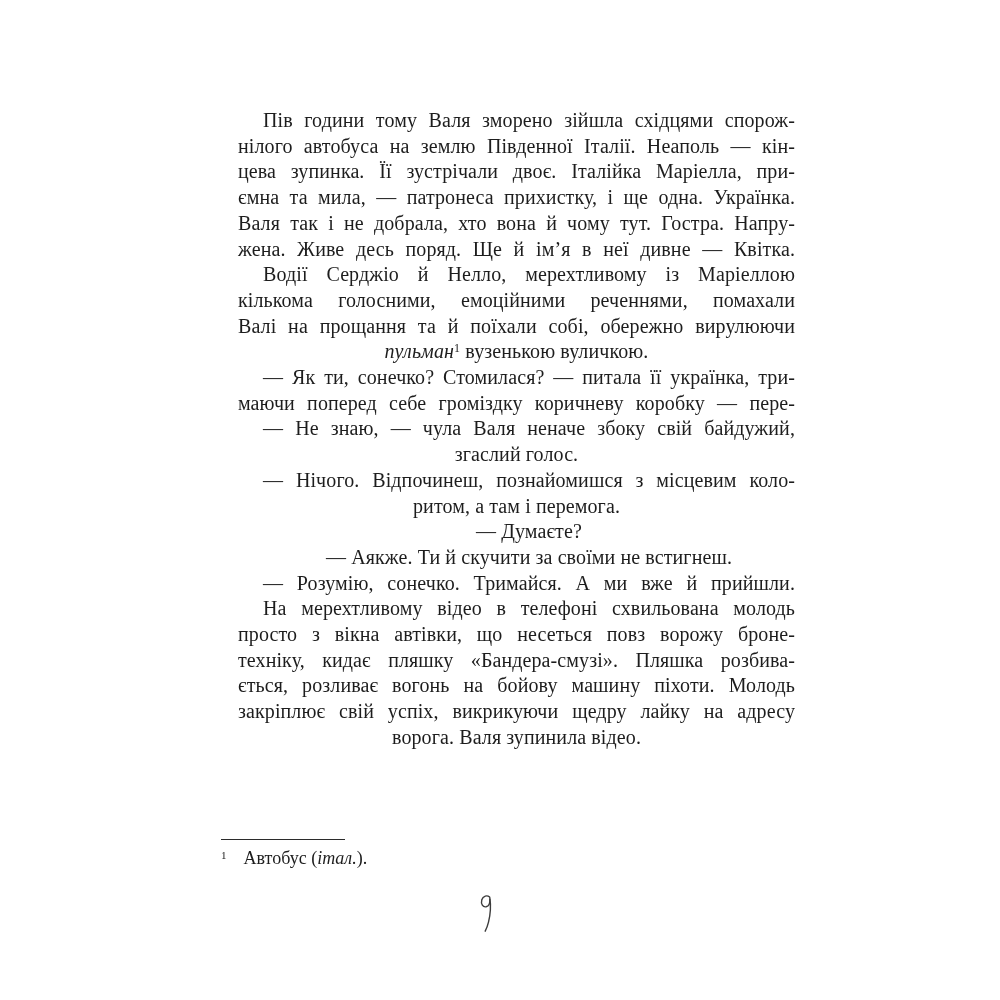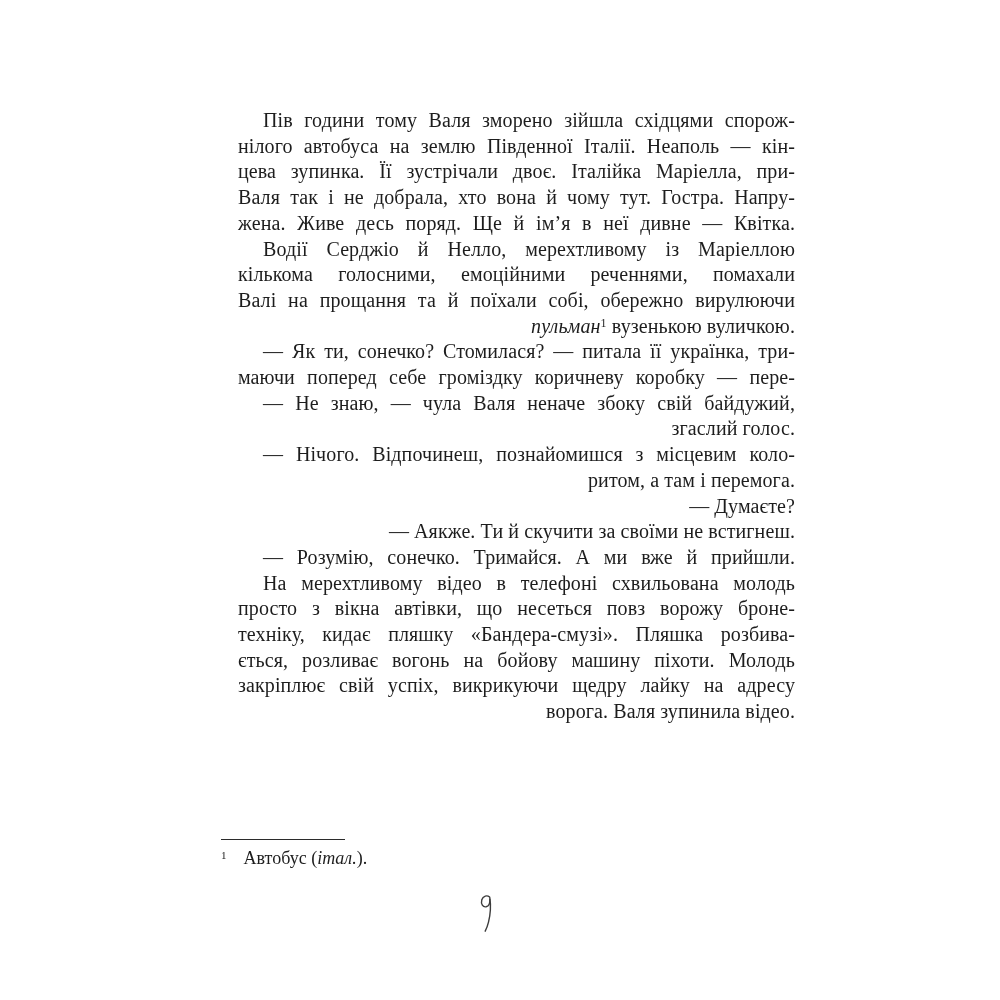--- a/index.html
+++ b/index.html
@@ -20,21 +20,21 @@
     position: absolute;
     left: 210px;
     top: 108px;
     width: 557px;
     margin-left: 28px;
   }
   .para { margin: 0; padding: 0; }
   .line {
     font-size: 20px;
     line-height: 25.7px;
-    text-align: right;
+    text-align: center;
     letter-spacing: 0.1px;
   }
   .line.j {
     text-align: justify;
     text-align-last: justify;
     -moz-text-align-last: justify;
   }
   .line.indent { text-indent: 25px; }
   .it { font-style: italic; }
   .line sup {
@@ -83,20 +83,21 @@
 </head>
 <body style="--bg: #ffffff; --fg: #1d1d1d; --rule: #2b2b2b; --pgnum: #3c3c3c;">
 
 <div class="page">
 
   <main class="text-block">
       <div class="para">
         <div class="line j indent"><span>Пів години тому Валя зморено зійшла східцями спорож-</span></div>
         <div class="line j"><span>нілого автобуса на землю Південної Італії. Неаполь — кін-</span></div>
         <div class="line j"><span>цева зупинка. Її зустрічали двоє. Італійка Маріелла, при-</span></div>
+        <div class="line j"><span>ємна та мила, — патронеса прихистку, і ще одна. Українка.</span></div>
         <div class="line j"><span>Валя так і не добрала, хто вона й чому тут. Гостра. Напру-</span></div>
         <div class="line j"><span>жена. Живе десь поряд. Ще й ім’я в неї дивне — Квітка.</span></div>
       </div>
       <div class="para">
         <div class="line j indent"><span>Водії Серджіо й Нелло, мерехтливому із Маріеллою</span></div>
         <div class="line j"><span>кількома голосними, емоційними реченнями, помахали</span></div>
         <div class="line j"><span>Валі на прощання та й поїхали собі, обережно вирулюючи</span></div>
         <div class="line"><span class="it">пульман</span><sup>1</sup><span> вузенькою вуличкою.</span></div>
       </div>
       <div class="para">

